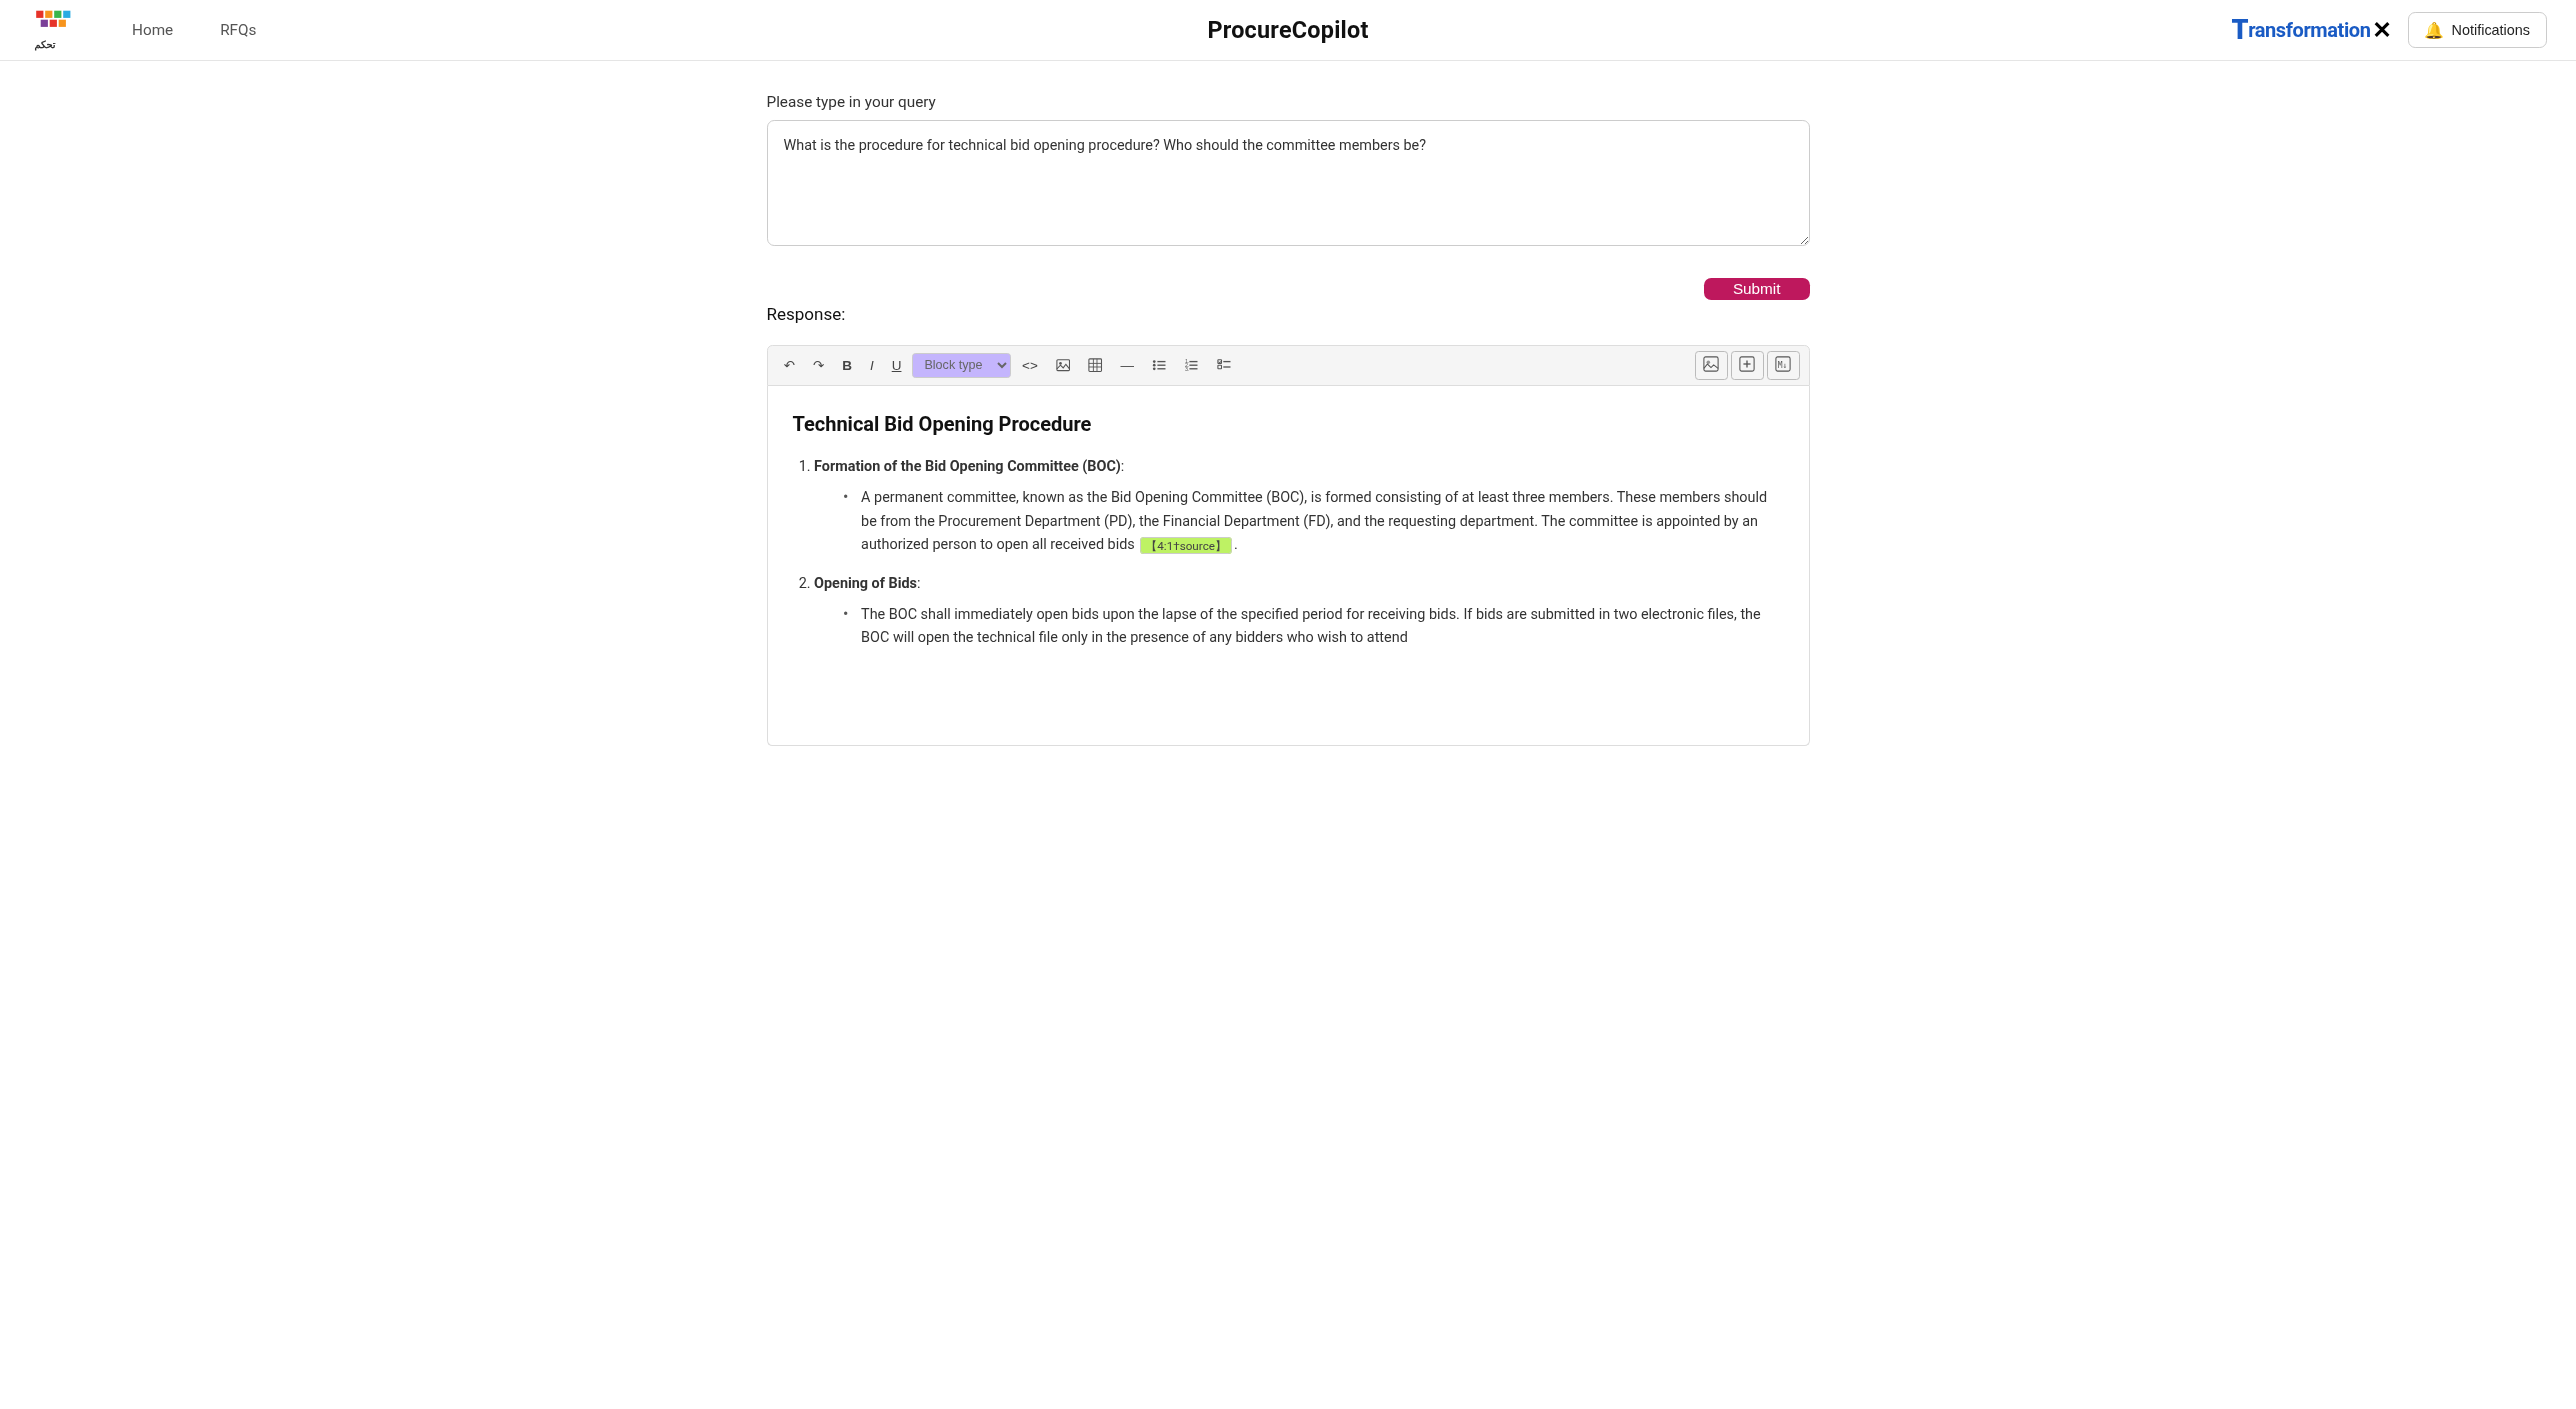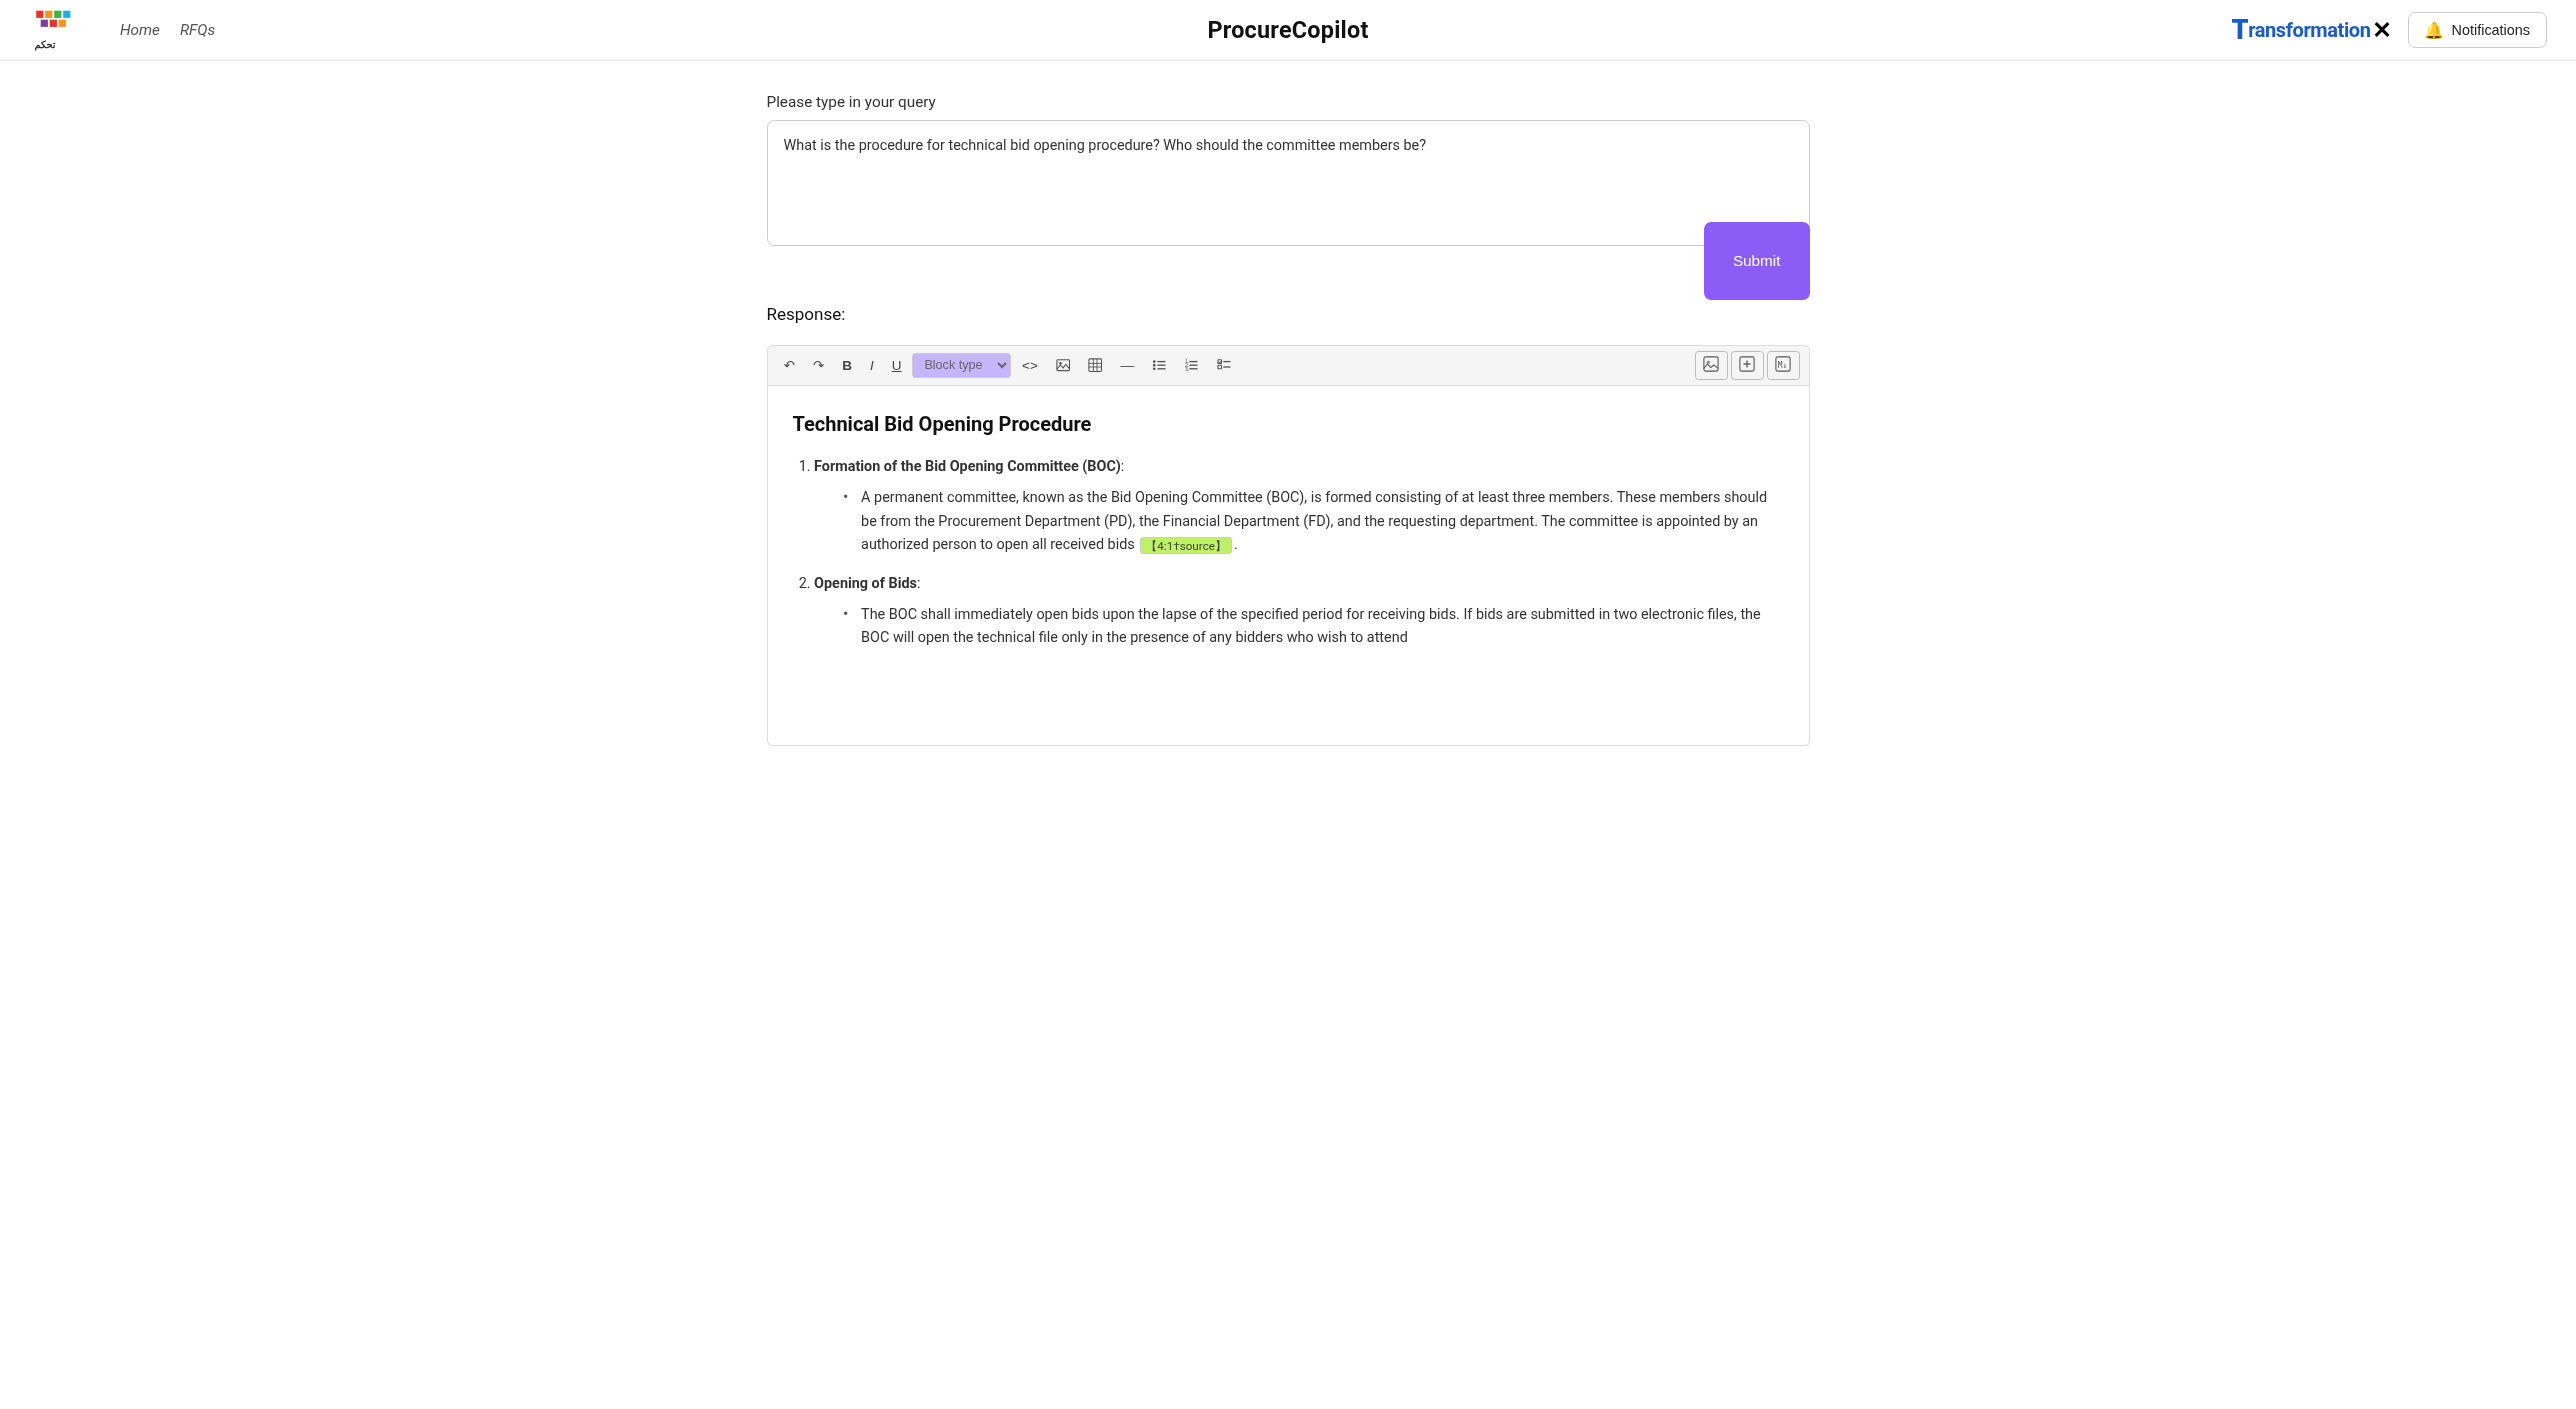--- a/index.html
+++ b/index.html
@@ -14,23 +14,22 @@
       border-bottom: 0.9px solid #e5e5e5;
       position: relative;
     }
     .navbar-logo {
       width: 63px;
       height: 47px;
       flex-shrink: 0;
     }
     .navbar-links {
       display: flex;
-      gap: 20px;
-      margin-left: 28px;
-      font-style: italic;
+      gap: 47px;
+      margin-left: 40px;
     }
     .navbar-links a {
       text-decoration: none;
       color: #555;
       font-size: 15.3px;
     }
     .navbar-title {
       position: absolute;
       left: 50%;
       transform: translateX(-50%);
@@ -111,25 +110,25 @@
       resize: vertical;
       outline: none;
       font-family: inherit;
       line-height: 1.5;
     }
 
     .submit-btn {
       position: absolute;
       right: 0;
       bottom: -50px;
-      background: #8b5cf6;
+      background: #be185d;
       color: #fff;
       border: none;
       border-radius: 7.2px;
-      padding: 30px 29px;
+      padding: 2px 29px;
       font-size: 15.3px;
       cursor: pointer;
       font-weight: 500;
       margin-left: 12px;
     }
 
     .response-label {
       font-size: 17px;
       font-weight: 400;
       margin-top: 27px;

